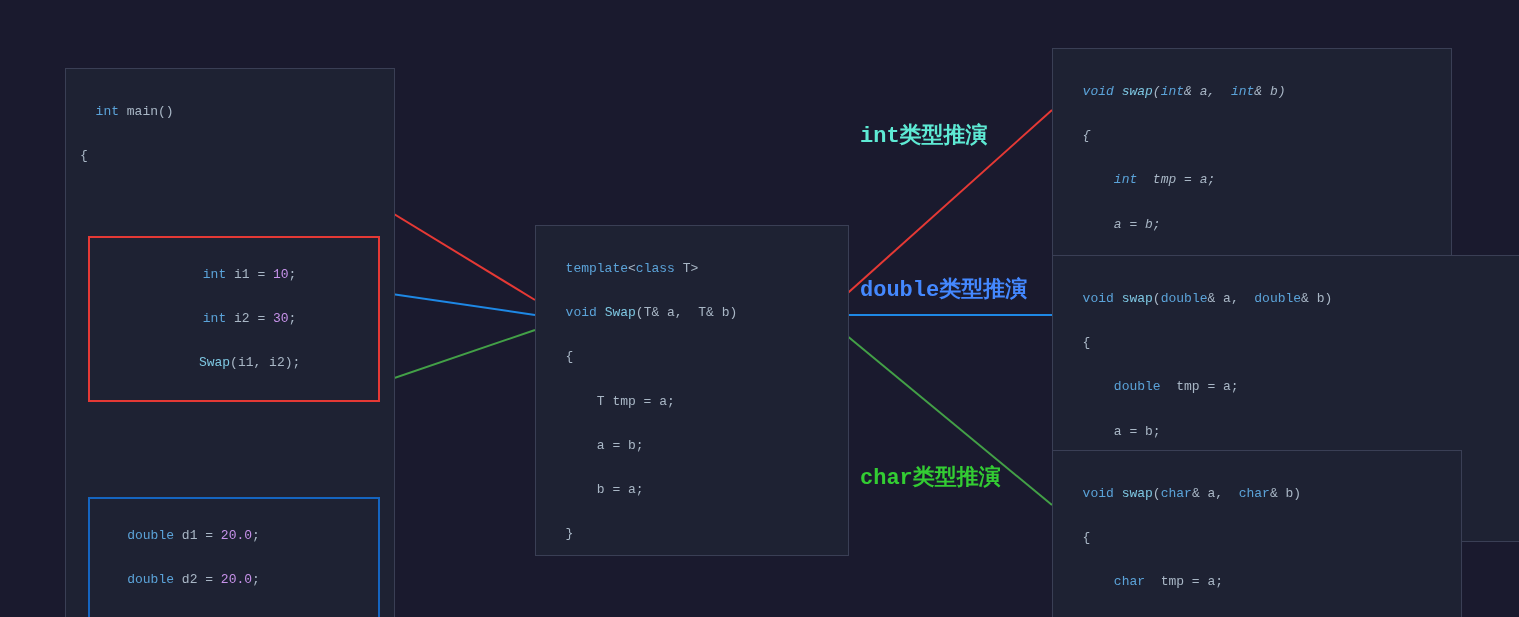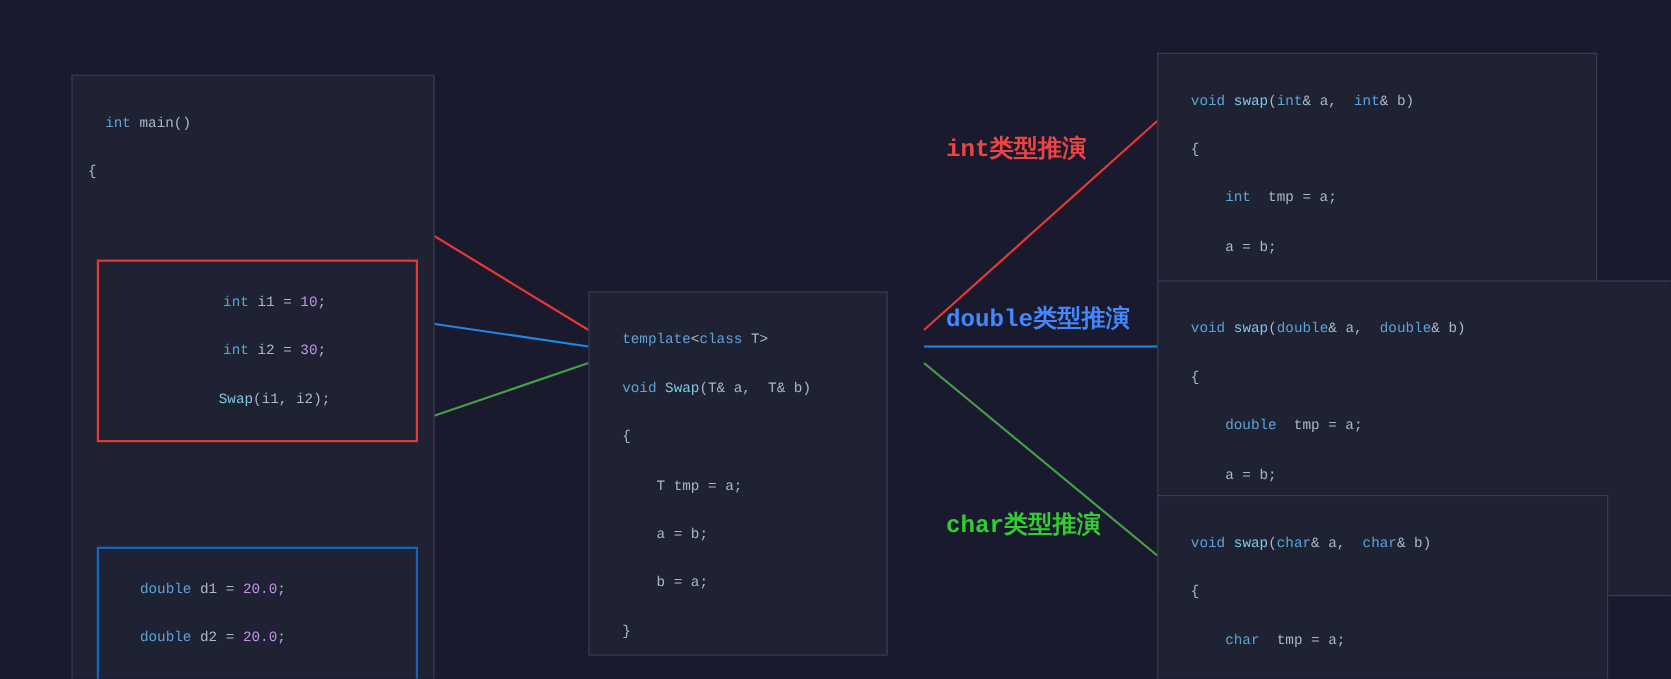--- a/index.html
+++ b/index.html
@@ -28,21 +28,21 @@
     
     .box-red { border: 2px solid #e53935; }
     .box-blue { border: 2px solid #1565c0; }
 
     
     .label {
       position: absolute;
       font-size: 22px;
       font-weight: bold;
     }
-    .label-red { color: #ef4444; }
+    .label-red { color: #5eead4; }
     .label-blue { color: #4488ff; }
     .label-green { color: #33cc33; text-align: center; }
 
     svg.arrows {
       position: absolute;
       top: 0; left: 0;
       width: 1519px;
       height: 617px;
       pointer-events: none;
     }
@@ -79,31 +79,31 @@
     <span class="kw">double</span><span class="plain"> d1 = </span><span class="val">20.0</span><span class="plain">;</span><br>
     <span class="kw">double</span><span class="plain"> d2 = </span><span class="val">20.0</span><span class="plain">;</span><br>
     <span class="fn">Swap</span><span class="plain">(d1, d2);</span>
   </div>
   <br>
   
   <br>
   <br>
 </div>
 
-<div class="code-box" style="left:535px; top:225px; width:272px;margin-top:40px;">
+<div class="code-box" style="left:535px; top:225px; width:314px;">
   <span class="kw">template</span><span class="plain">&lt;</span><span class="kw">class</span><span class="plain"> T&gt;</span><br>
   <span class="kw">void</span><span class="plain"> </span><span class="fn">Swap</span><span class="plain">(T&amp; a,  T&amp; b)</span><br>
   <span class="plain">{</span><br>
   <span class="plain">    T tmp = a;</span><br>
   <span class="plain">    a = b;</span><br>
   <span class="plain">    b = a;</span><br>
   <span class="plain">}</span>
 </div>
 
-<div class="code-box" style="left:1052px; top:48px; width:400px;">
+<div class="code-box" style="left:1052px; top:48px; width:400px;font-style:italic;">
   <span class="kw">void</span><span class="plain"> </span><span class="fn">swap</span><span class="plain">(</span><span class="kw">int</span><span class="plain">&amp; a,  </span><span class="kw">int</span><span class="plain">&amp; b)</span><br>
   <span class="plain">{</span><br>
   <span class="plain">    </span><span class="kw">int</span><span class="plain">  tmp = a;</span><br>
   <span class="plain">    a = b;</span><br>
   <span class="plain">    b = tmp;</span><br>
   <span class="plain">}</span>
 </div>
 
 <div class="code-box" style="left:1052px; top:255px; width:518px;">
   <span class="kw">void</span><span class="plain"> </span><span class="fn">swap</span><span class="plain">(</span><span class="kw">double</span><span class="plain">&amp; a,  </span><span class="kw">double</span><span class="plain">&amp; b)</span><br>

